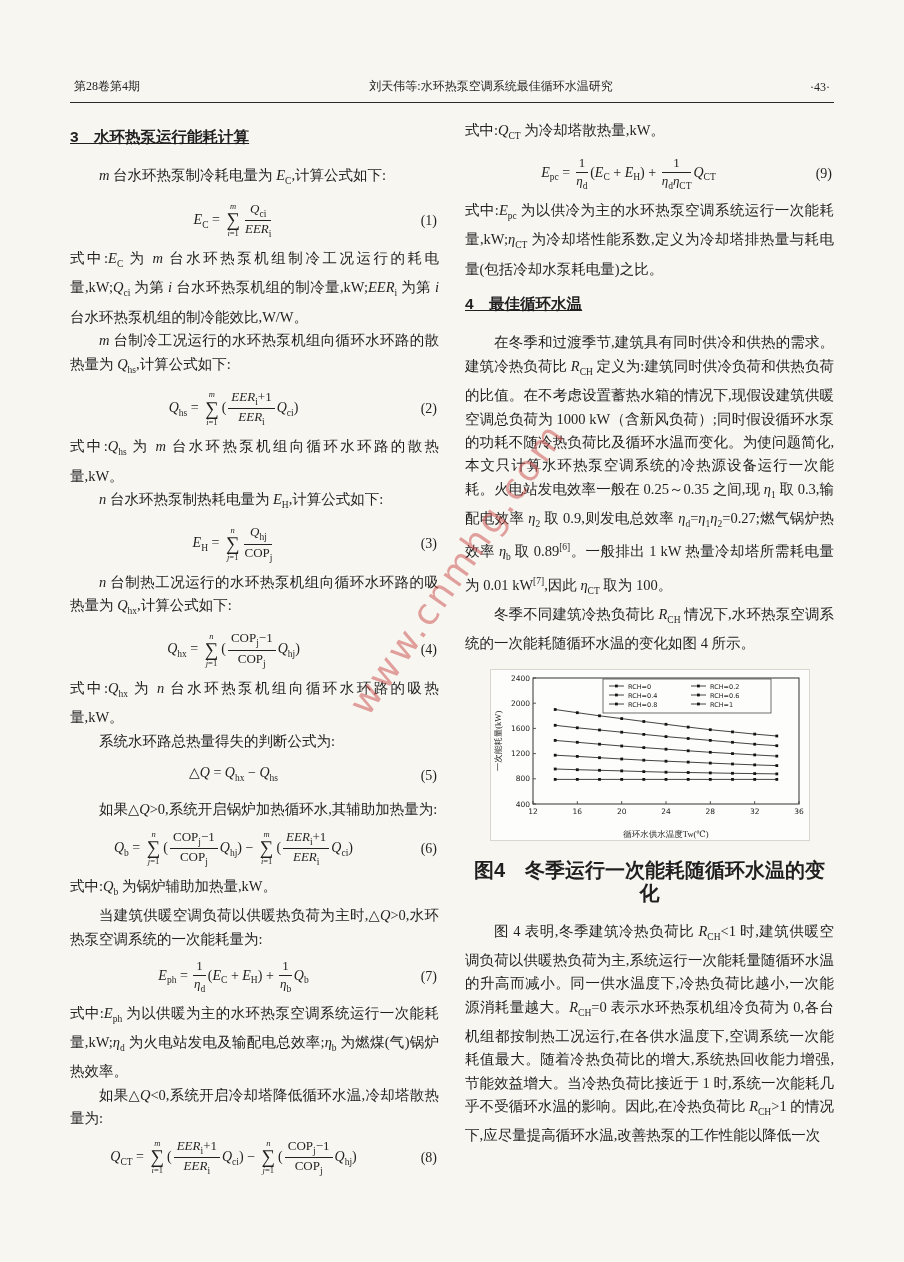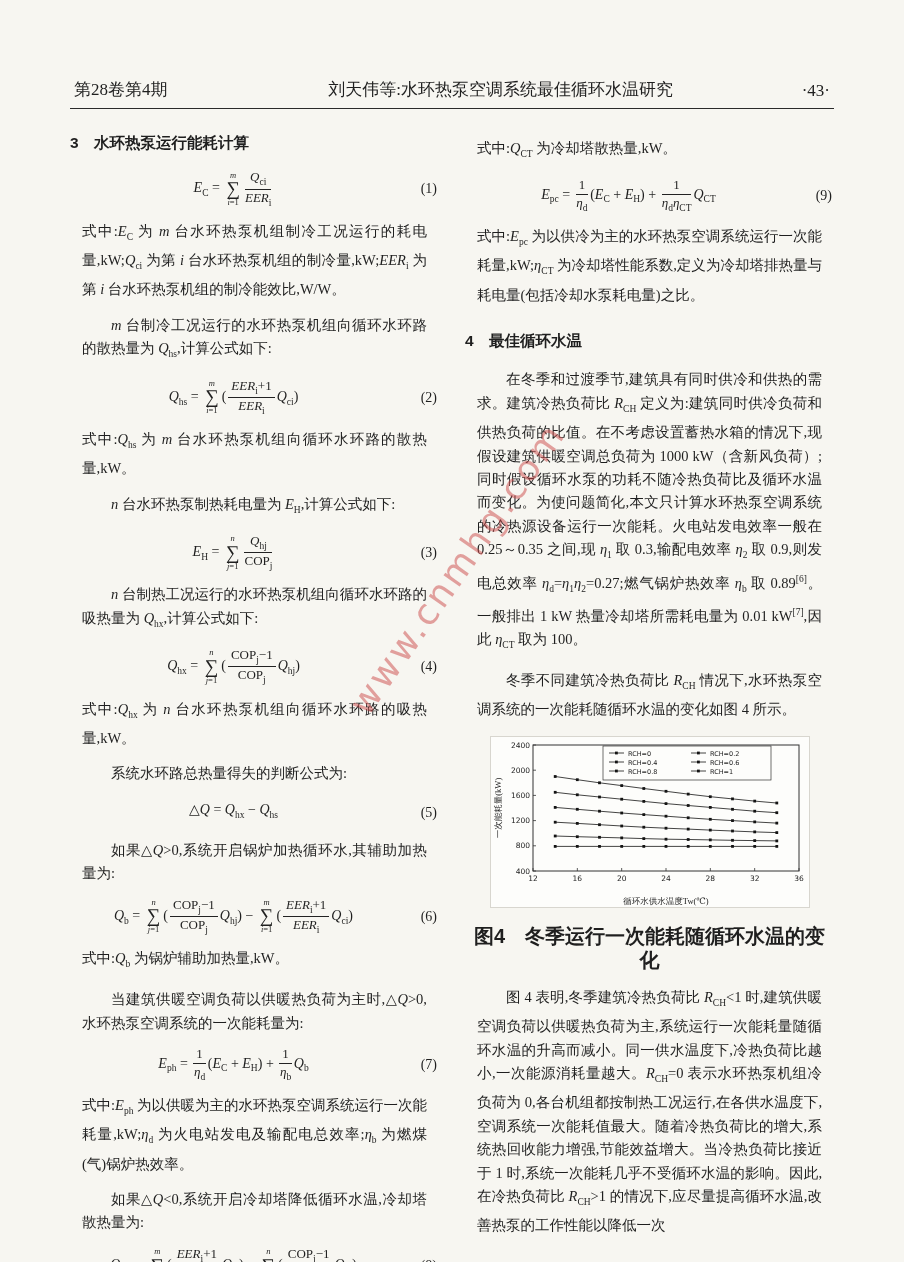--- a/index.html
+++ b/index.html
@@ -10,28 +10,28 @@
     background:#f7f6f1;
     font-family:"Liberation Serif","DejaVu Serif",serif;
     color:#1f1f1f;
     overflow:hidden;
     box-sizing:border-box;
   }
   .header{
     display:flex;justify-content:flex-start;align-items:flex-end;
     margin:0 70px;padding:78px 4px 7px 4px;
     border-bottom:1.6px solid #2a2a2a;
-    font-size:17px;
+    font-size:12px;
   }
   .header .mid{text-align:center;flex:1;margin-left:32px;}
   .cols{display:flex;gap:26px;margin:16px 70px 0 70px;}
   .col{width:369px;flex:0 0 369px;font-size:14.5px;line-height:23.4px;text-align:justify;}
-  .sec-title{font-weight:bold;font-size:15.5px;margin:6px 0 16px 0;font-family:"Liberation Sans","DejaVu Sans",sans-serif;}
-  .sec-title.later{margin-top:22px;}
-  .p{margin:12px;text-indent:2em;}
+  .sec-title{font-weight:bold;font-size:15.5px;margin:6px 0 16px 0;font-family:"Liberation Sans","DejaVu Sans",sans-serif;text-decoration:underline;}
+  .sec-title.later{margin-top:11px;}
+  .p{margin:0;text-indent:2em;}
   .p.noind{text-indent:0;}
   .eq{display:flex;align-items:center;margin:8px 0;font-size:14px;}
   .eq .body{flex:1;text-align:center;}
   .eq .no{width:40px;text-align:right;padding-right:2px;}
   .frac{display:inline-block;vertical-align:middle;text-align:center;line-height:1.12;font-size:13px;margin:0 2px;}
   .frac .n{display:block;border-bottom:1px solid #222;padding:0 3px 1px 3px;}
   .frac .d{display:block;padding-top:1px;}
   .sum{display:inline-flex;flex-direction:column;align-items:center;vertical-align:middle;line-height:1;margin:0 3px;}
   .sum .t,.sum .b{font-size:8.5px;line-height:1.1;}
   .sum .s{font-size:19px;line-height:0.95;}
@@ -63,20 +63,21 @@
     <span>第28卷第4期</span>
     <span class="mid">刘天伟等:水环热泵空调系统最佳循环水温研究</span>
     <span>·43·</span>
   </div>
 
   <div class="cols">
 
     <div class="col">
       <div class="sec-title">3　水环热泵运行能耗计算</div>
 
+      <p class="p"><i>m</i> 台水环热泵制冷耗电量为 <i>E</i><sub>C</sub>,计算公式如下:</p>
       <div class="eq">
         <span class="body"><i>E</i><sub>C</sub> = <span class="sum">
               <span class="t"><i>m</i></span>
               <span class="s">∑</span>
               <span class="b"><i>i</i>=1</span>
             </span><span class="frac"><span class="n"><i>Q</i><sub>ci</sub></span><span class="d"><i>EER</i><sub>i</sub></span></span></span>
         <span class="no">(1)</span>
       </div>
       <p class="p noind">式中:<i>E</i><sub>C</sub> 为 <i>m</i> 台水环热泵机组制冷工况运行的耗电量,kW;<i>Q</i><sub>ci</sub> 为第 <i>i</i> 台水环热泵机组的制冷量,kW;<i>EER</i><sub>i</sub> 为第 <i>i</i> 台水环热泵机组的制冷能效比,W/W。</p>
       <p class="p"><i>m</i> 台制冷工况运行的水环热泵机组向循环水环路的散热量为 <i>Q</i><sub>hs</sub>,计算公式如下:</p>

